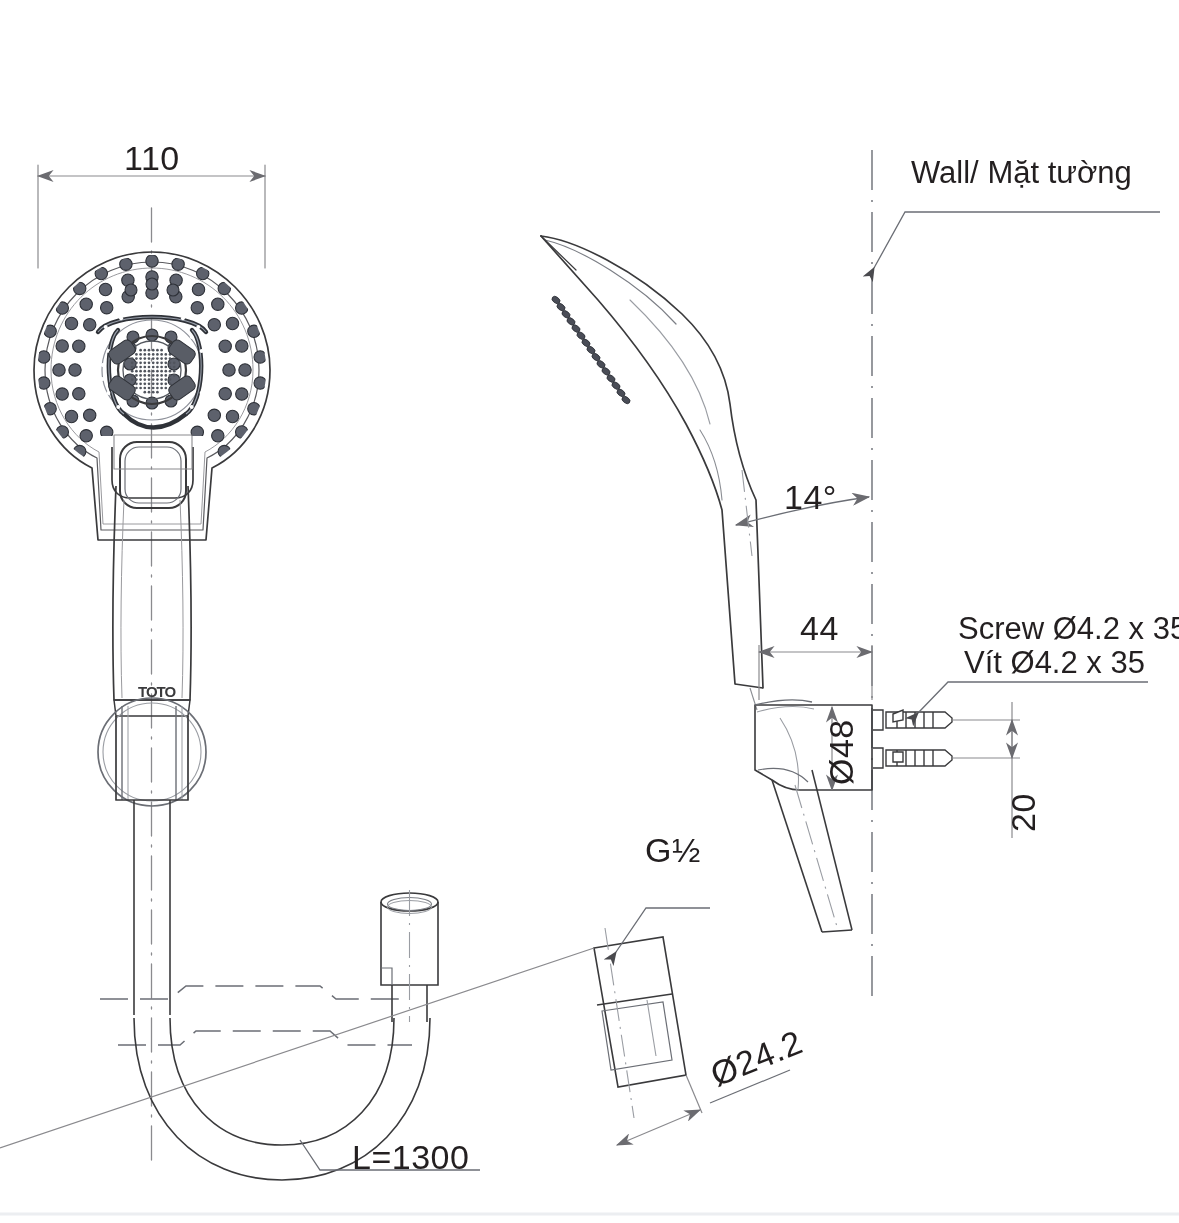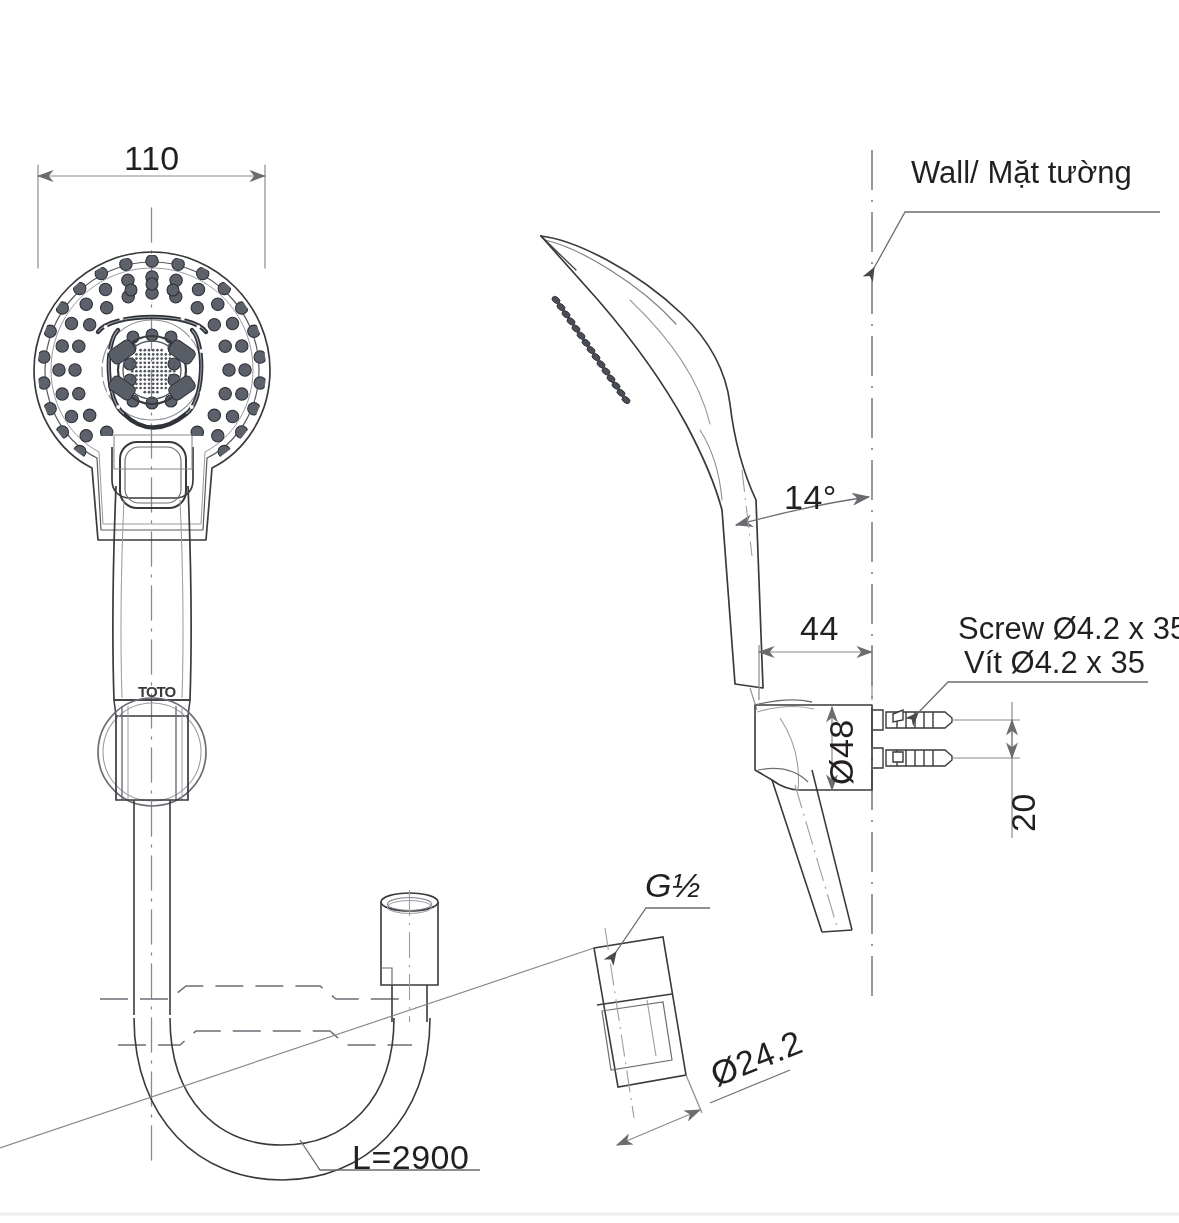--- a/index.html
+++ b/index.html
@@ -466,31 +466,31 @@
       <line x1="686" y1="1075" x2="702" y2="1113"></line>
       <line x1="617" y1="1145" x2="700" y2="1110" marker-start="url(#arS)" marker-end="url(#ar)"></line>
       <line x1="710" y1="1103" x2="790" y2="1070" stroke="#6b6e75"></line>
     </g>
 
     <line x1="0" y1="1214" x2="1179" y2="1214" stroke="#eceef1" stroke-width="3"></line>
   </svg>
 
   <div class="lbl dim-txt" style="left:124px;top:141px;">110</div>
 
-  <div class="lbl dim-txt" style="left:352px;top:1140px;">L=2900</div>
+  <div class="lbl dim-txt" style="left:352px;top:1140px;">L=1300</div>
 
   <div class="lbl dim-txt" style="left:800px;top:611px;">44</div>
 
   <div class="lbl dim-txt rot90" style="left:824px;top:785px;">Ø48</div>
 
   <div class="lbl dim-txt rot90" style="left:1006px;top:832px;">20</div>
 
   <div class="lbl dim-txt" style="left:784px;top:480px;">14°</div>
 
-  <div class="lbl dim-txt" style="left:645px;top:868px;font-style:italic;">G½</div>
+  <div class="lbl dim-txt" style="left:645px;top:833px;">G½</div>
 
   <div class="lbl dim-txt" style="left:706px;top:1060px;transform:rotate(-22deg);transform-origin:0 0;">
     <span>Ø24.2</span>
   </div>
 
   <div class="lbl note-txt" style="left:911px;top:157px;">
     <span class="note-it">Wall/</span>
     <span>Mặt tường</span>
   </div>
 

